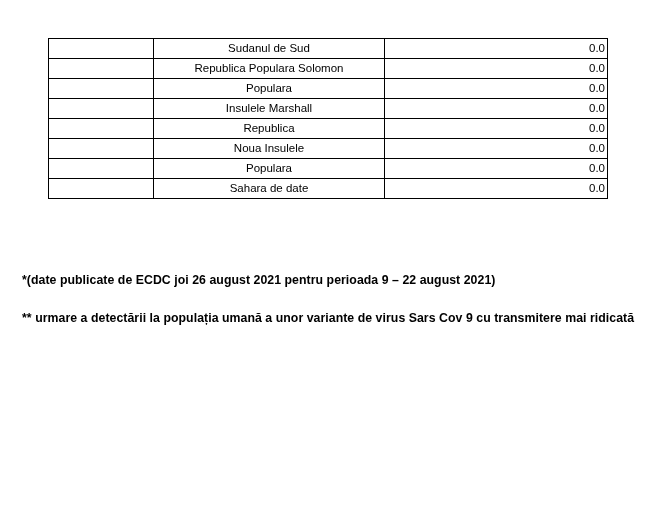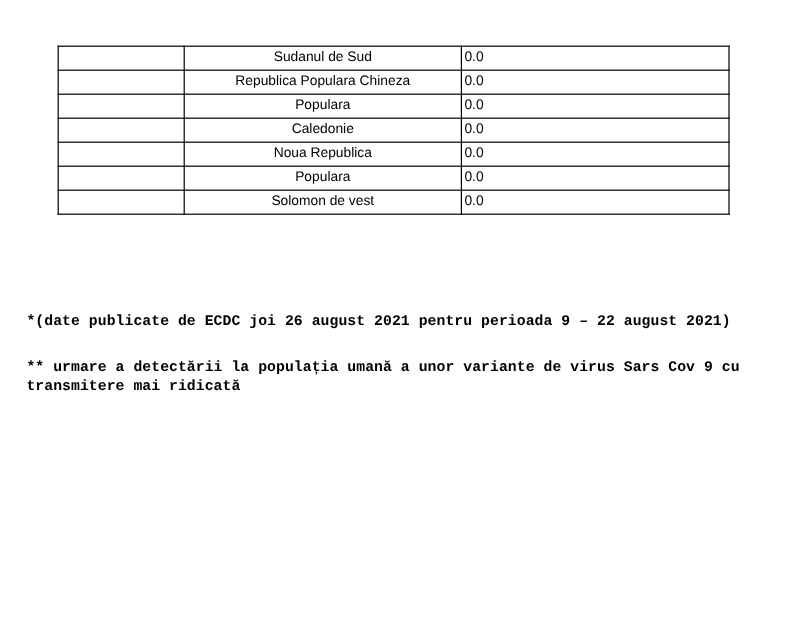--- a/index.html
+++ b/index.html
@@ -41,28 +41,27 @@
   }
   .col-blank {
     width: 100px;
   }
   .col-name {
     width: 226px;
     text-align: center;
   }
   .col-value {
     width: 218px;
-    text-align: left;
+    text-align: right;
   }
   .notes {
     position: absolute;
     left: 22px;
-    top: 260px;
+    top: 272px;
     width: 620px;
-    font-family: Liberation Mono, monospace;
   }
   .note {
     font-size: 12.3px;
     font-weight: bold;
     line-height: 16px;
     margin-bottom: 22px;
     letter-spacing: 0.05px;
   }
 </style>
 </head>
@@ -72,46 +71,51 @@
 
   <table class="data-table">
     <tbody>
       <tr>
         <td class="col-blank"></td>
         <td class="col-name">Sudanul de Sud</td>
         <td class="col-value">0.0</td>
       </tr>
       <tr>
         <td class="col-blank"></td>
-        <td class="col-name">Republica Populara Chineza</td>
+        <td class="col-name">Republica Populara Solomon</td>
         <td class="col-value">0.0</td>
       </tr>
       <tr>
         <td class="col-blank"></td>
         <td class="col-name">Populara</td>
         <td class="col-value">0.0</td>
       </tr>
       <tr>
         <td class="col-blank"></td>
-        <td class="col-name">Caledonie</td>
+        <td class="col-name">Insulele Marshall</td>
         <td class="col-value">0.0</td>
       </tr>
       <tr>
         <td class="col-blank"></td>
-        <td class="col-name">Noua Republica</td>
+        <td class="col-name">Republica</td>
+        <td class="col-value">0.0</td>
+      </tr>
+      <tr>
+        <td class="col-blank"></td>
+        <td class="col-name">Noua Insulele</td>
         <td class="col-value">0.0</td>
       </tr>
       <tr>
         <td class="col-blank"></td>
         <td class="col-name">Populara</td>
         <td class="col-value">0.0</td>
       </tr>
       <tr>
         <td class="col-blank"></td>
-        <td class="col-name">Solomon de vest</td>
+        <td class="col-name">Sahara de date</td>
         <td class="col-value">0.0</td>
       </tr>
     </tbody>
   </table>
 
   <div class="notes">
     <div class="note">*(date publicate de ECDC joi 26 august 2021 pentru perioada 9 – 22 august 2021)</div>
     <div class="note">** urmare a detectării la populația umană a unor variante de virus Sars Cov 9 cu transmitere mai ridicată</div>
   </div>
 

